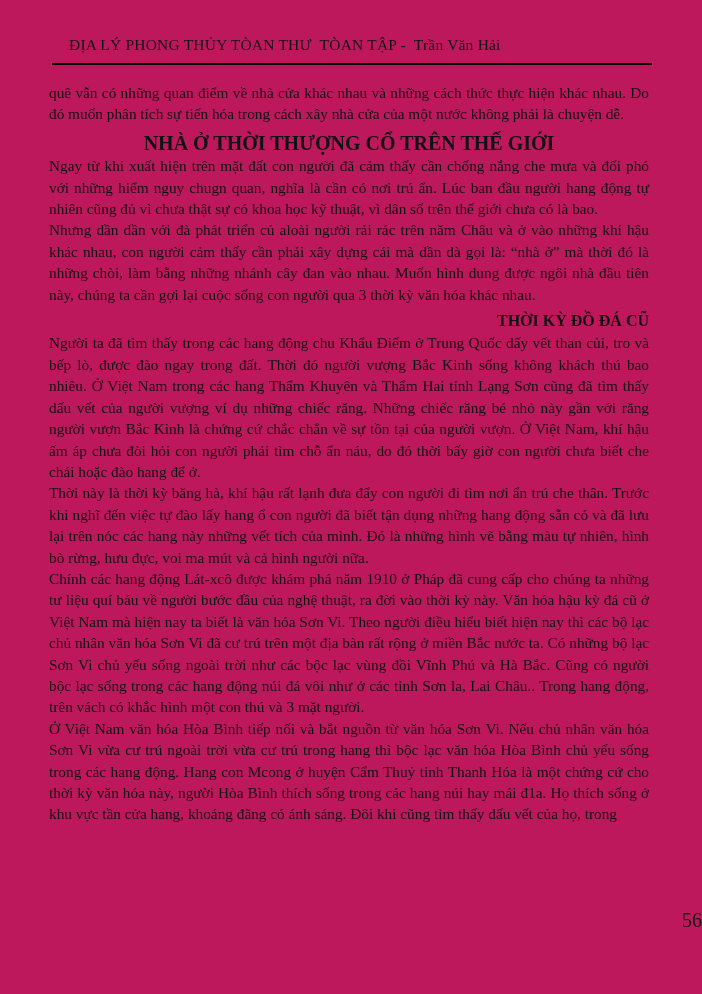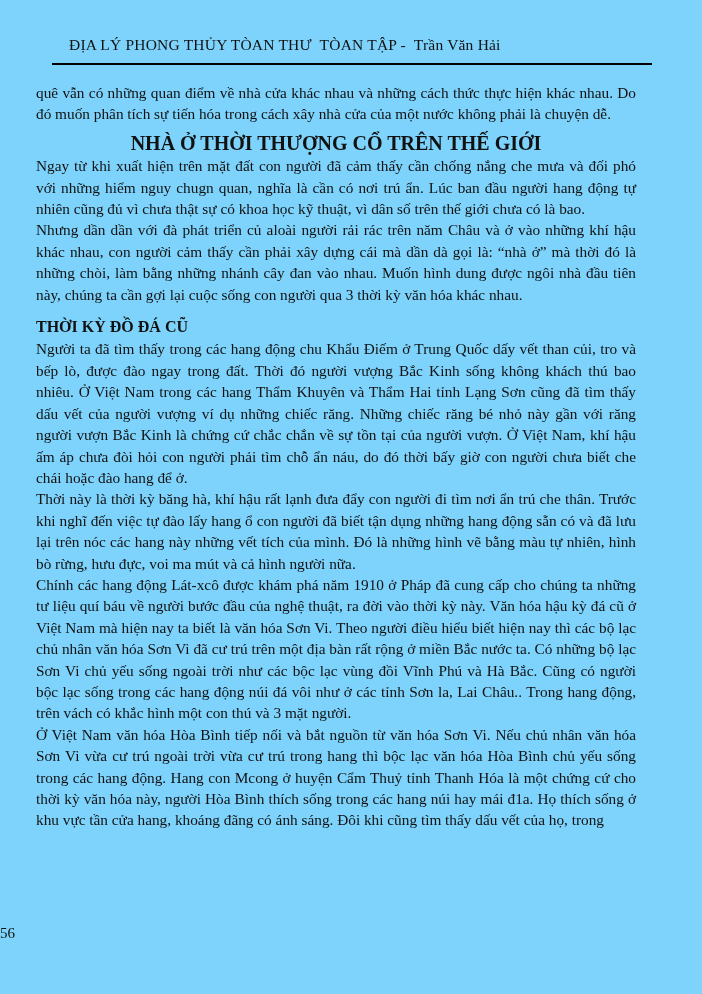--- a/index.html
+++ b/index.html
@@ -5,21 +5,21 @@
   html, body {
     margin: 0;
     padding: 0;
     background: #e8e8e8;
   }
   .page {
     position: relative;
     width: 702px;
     height: 994px;
     margin: 0 auto;
-    background: #7dd3fc;
+    background: #be185d;
     color: #111;
     font-family: "Liberation Serif", "DejaVu Serif", serif;
     overflow: hidden;
     box-sizing: border-box;
   }
   .header {
     position: absolute;
     top: 36px;
     left: 52px;
     right: 50px;
@@ -32,50 +32,50 @@
   }
   .header-rule {
     margin-top: 9px;
     border: 0;
     border-top: 2px solid #000;
     width: 100%;
   }
   .content {
     position: absolute;
     top: 82px;
-    left: 36px;
+    left: 49px;
     width: 600px;
     font-size: 15.3px;
     line-height: 21.4px;
   }
   .paragraph {
     text-align: justify;
     margin: 0;
   }
   .heading-center {
     font-weight: bold;
     text-align: center;
     font-size: 20px;
     margin-top: 8px;
     margin-bottom: 1px;
   }
   .heading-left {
     font-weight: bold;
-    text-align: left;
+    text-align: right;
     font-size: 16px;
-    margin-top: 11px;
+    margin-top: 5px;
     margin-bottom: 1px;
   }
   .page-number {
     position: absolute;
-    bottom: 52px;
+    bottom: 62px;
     left: 0;
     width: 100%;
-    text-align: left;
-    font-size: 15px;
+    text-align: right;
+    font-size: 20px;
   }
 </style>
 </head>
 <body>
 
 <div class="page">
   <div class="header">
     <div class="header-title">ĐỊA LÝ PHONG THỦY TÒAN THƯ  TÒAN TẬP -  Trần Văn Hải</div>
     <hr class="header-rule">
   </div>

